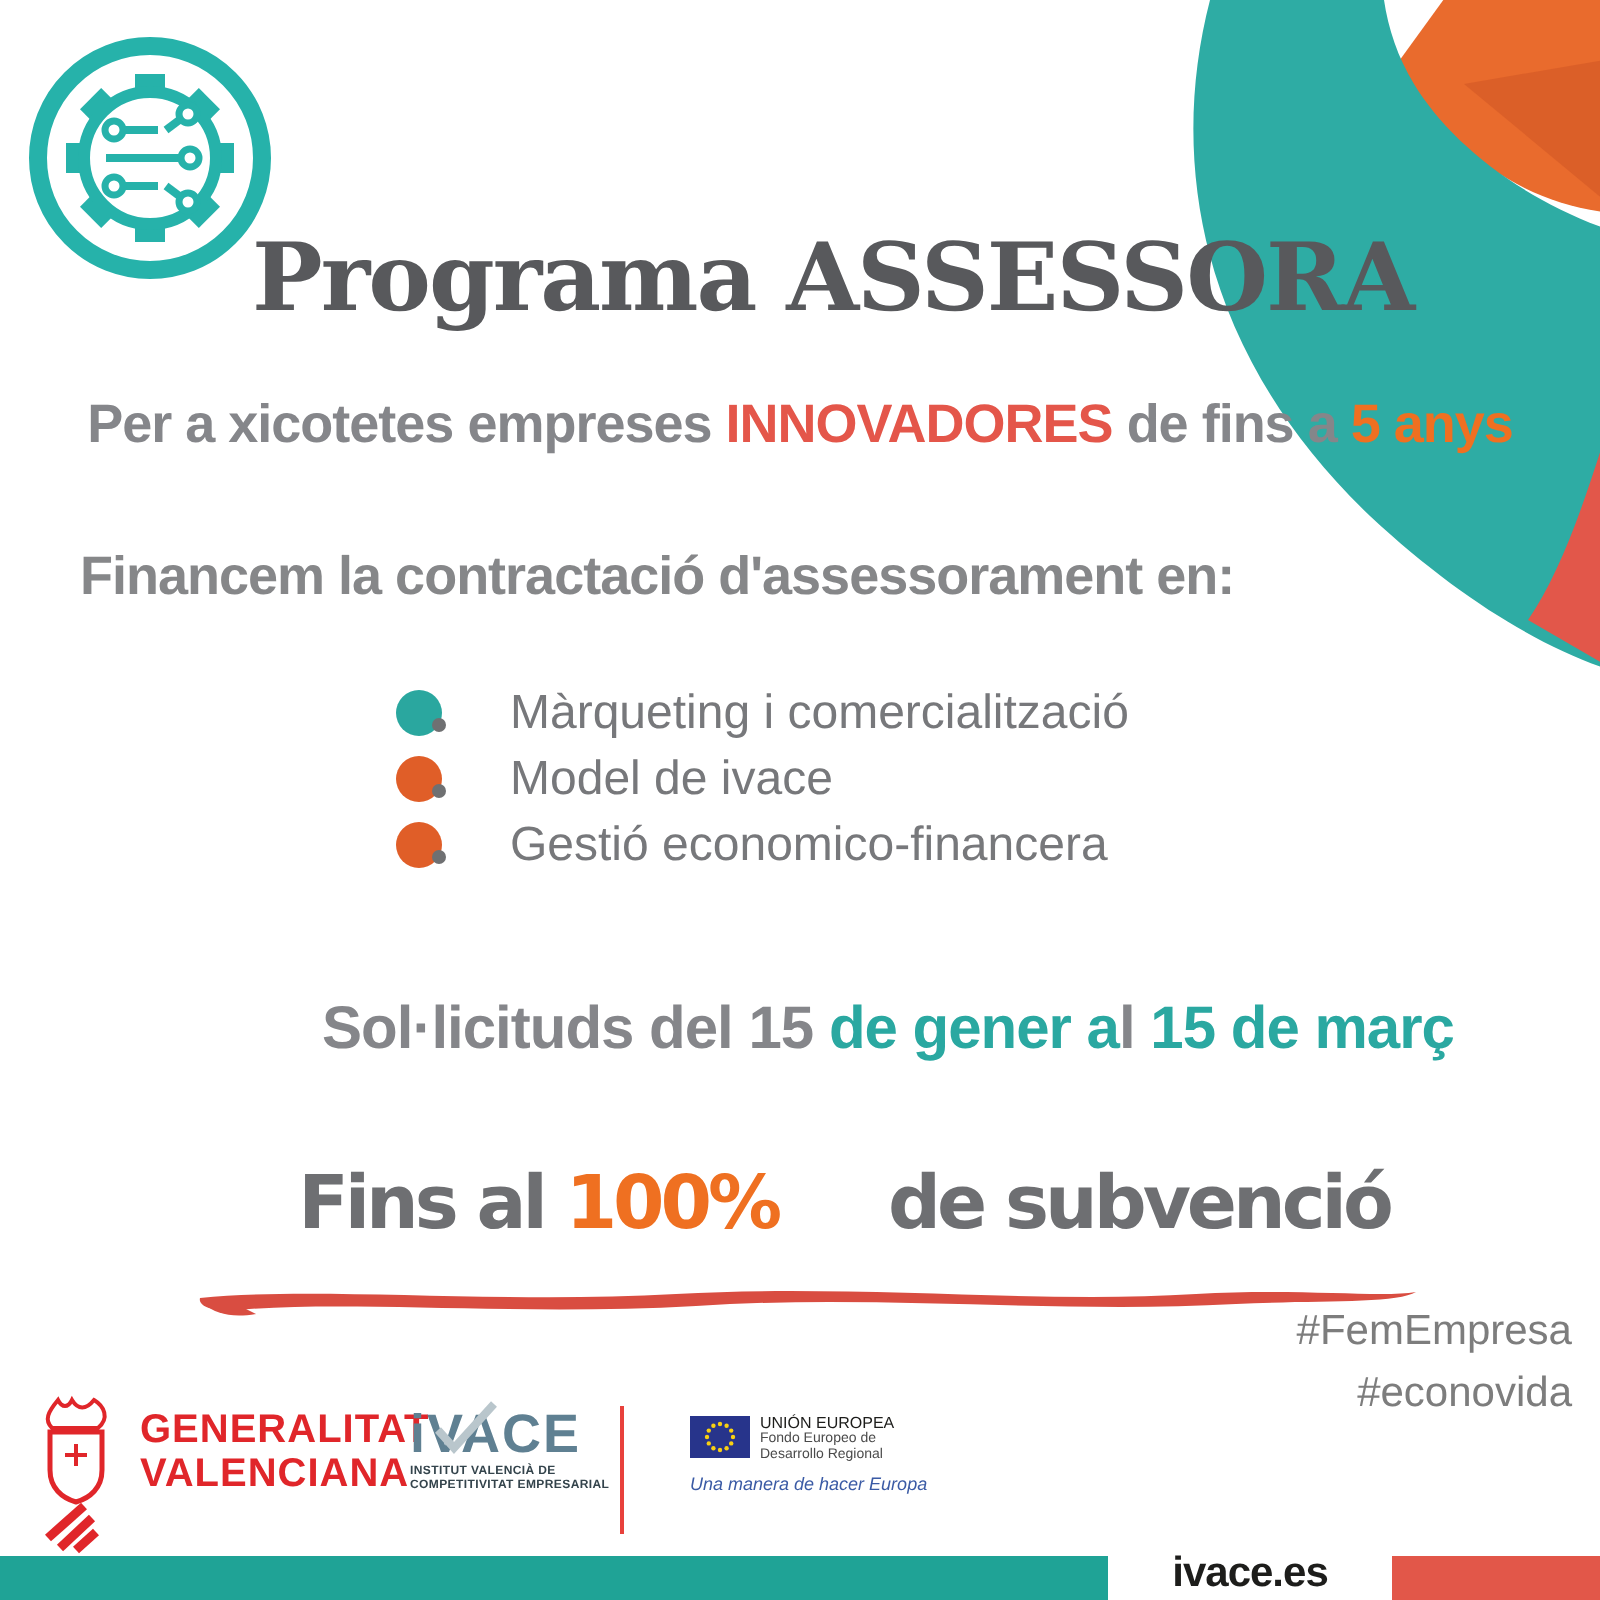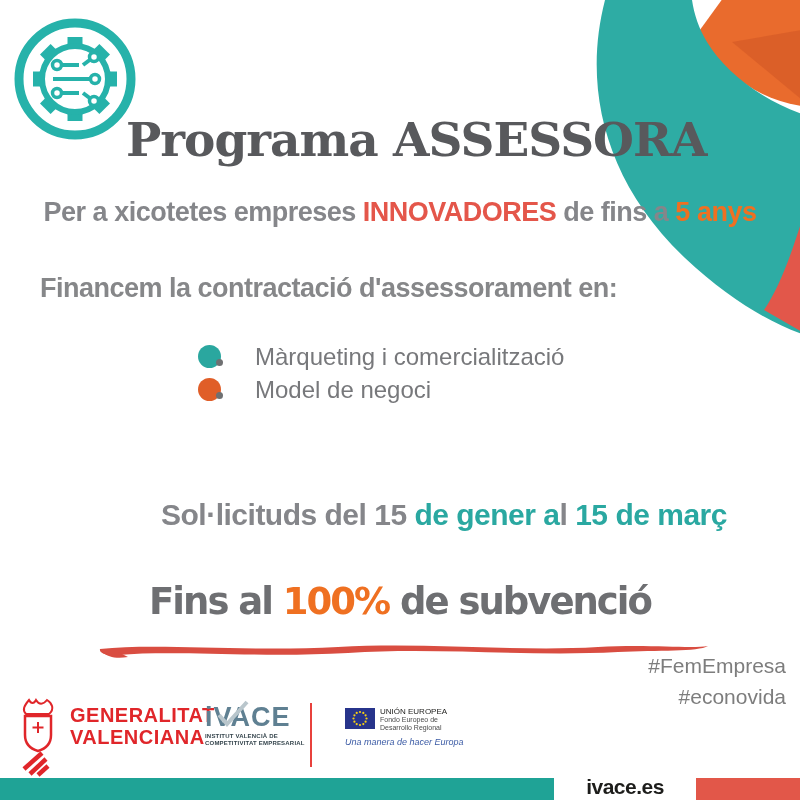--- a/index.html
+++ b/index.html
@@ -46,21 +46,21 @@
   }
   
   .subsidy{
     position:absolute;left:0;top:580px;width:800px;text-align:center;
     font-family:"DejaVu Sans",sans-serif;font-size:37px;font-weight:800;
     letter-spacing:-2px;white-space:nowrap;
   }
   .brush{position:absolute;left:98px;top:640px;width:612px;height:22px;}
   
   .c-gray{color:#85868a;}
-  .c-darkgray{color:#6e6f72;}
+  .c-darkgray{color:#6e6f72;margin-left:44px;}
   .c-red{color:#e4564a;}
   .c-orange{color:#ef7021;}
   .c-teal{color:#2aa8a1;}
   
   .hashtags{
     position:absolute;right:14px;top:650px;text-align:right;
     font-size:21px;font-weight:300;color:#7d7d7d;line-height:31px;
   }
   
   .gva-emblem{position:absolute;left:14px;top:697px;width:50px;height:80px;}
@@ -137,21 +137,25 @@
 
   <div class="intro">Financem la contractació d'assessorament en:</div>
 
   <div class="services">
     <div class="service-row">
       <span class="dot teal"></span>
       <span class="service-label">Màrqueting i comercialització</span>
     </div>
     <div class="service-row">
       <span class="dot orange"></span>
-      <span class="service-label">Model de negoci</span>
+      <span class="service-label">Model de ivace</span>
+    </div>
+    <div class="service-row">
+      <span class="dot orange"></span>
+      <span class="service-label">Gestió economico-financera</span>
     </div>
   </div>
 
   <div class="deadline"><span class="c-gray">Sol·licituds del 15 </span><span class="c-teal">de gener a</span><span class="c-gray">l </span><span class="c-teal">15 de març</span></div>
 
   <div class="subsidy"><span class="c-darkgray">Fins al </span><span class="c-orange">100%</span><span class="c-darkgray"> de subvenció</span></div>
 
   <svg class="brush" viewBox="0 0 612 22" aria-hidden="true">
     <path d="M2,9 C60,3 150,12 240,7 C330,2 420,12 500,7 C552,4 592,9 610,6 C600,12 560,10 520,12 C430,17 340,7 250,13 C160,18 80,10 20,15 C8,16 1,13 2,9 Z" fill="#d94d41"></path>
     <path d="M4,12 C10,17 18,19 30,17 L20,12 Z" fill="#d94d41"></path>

